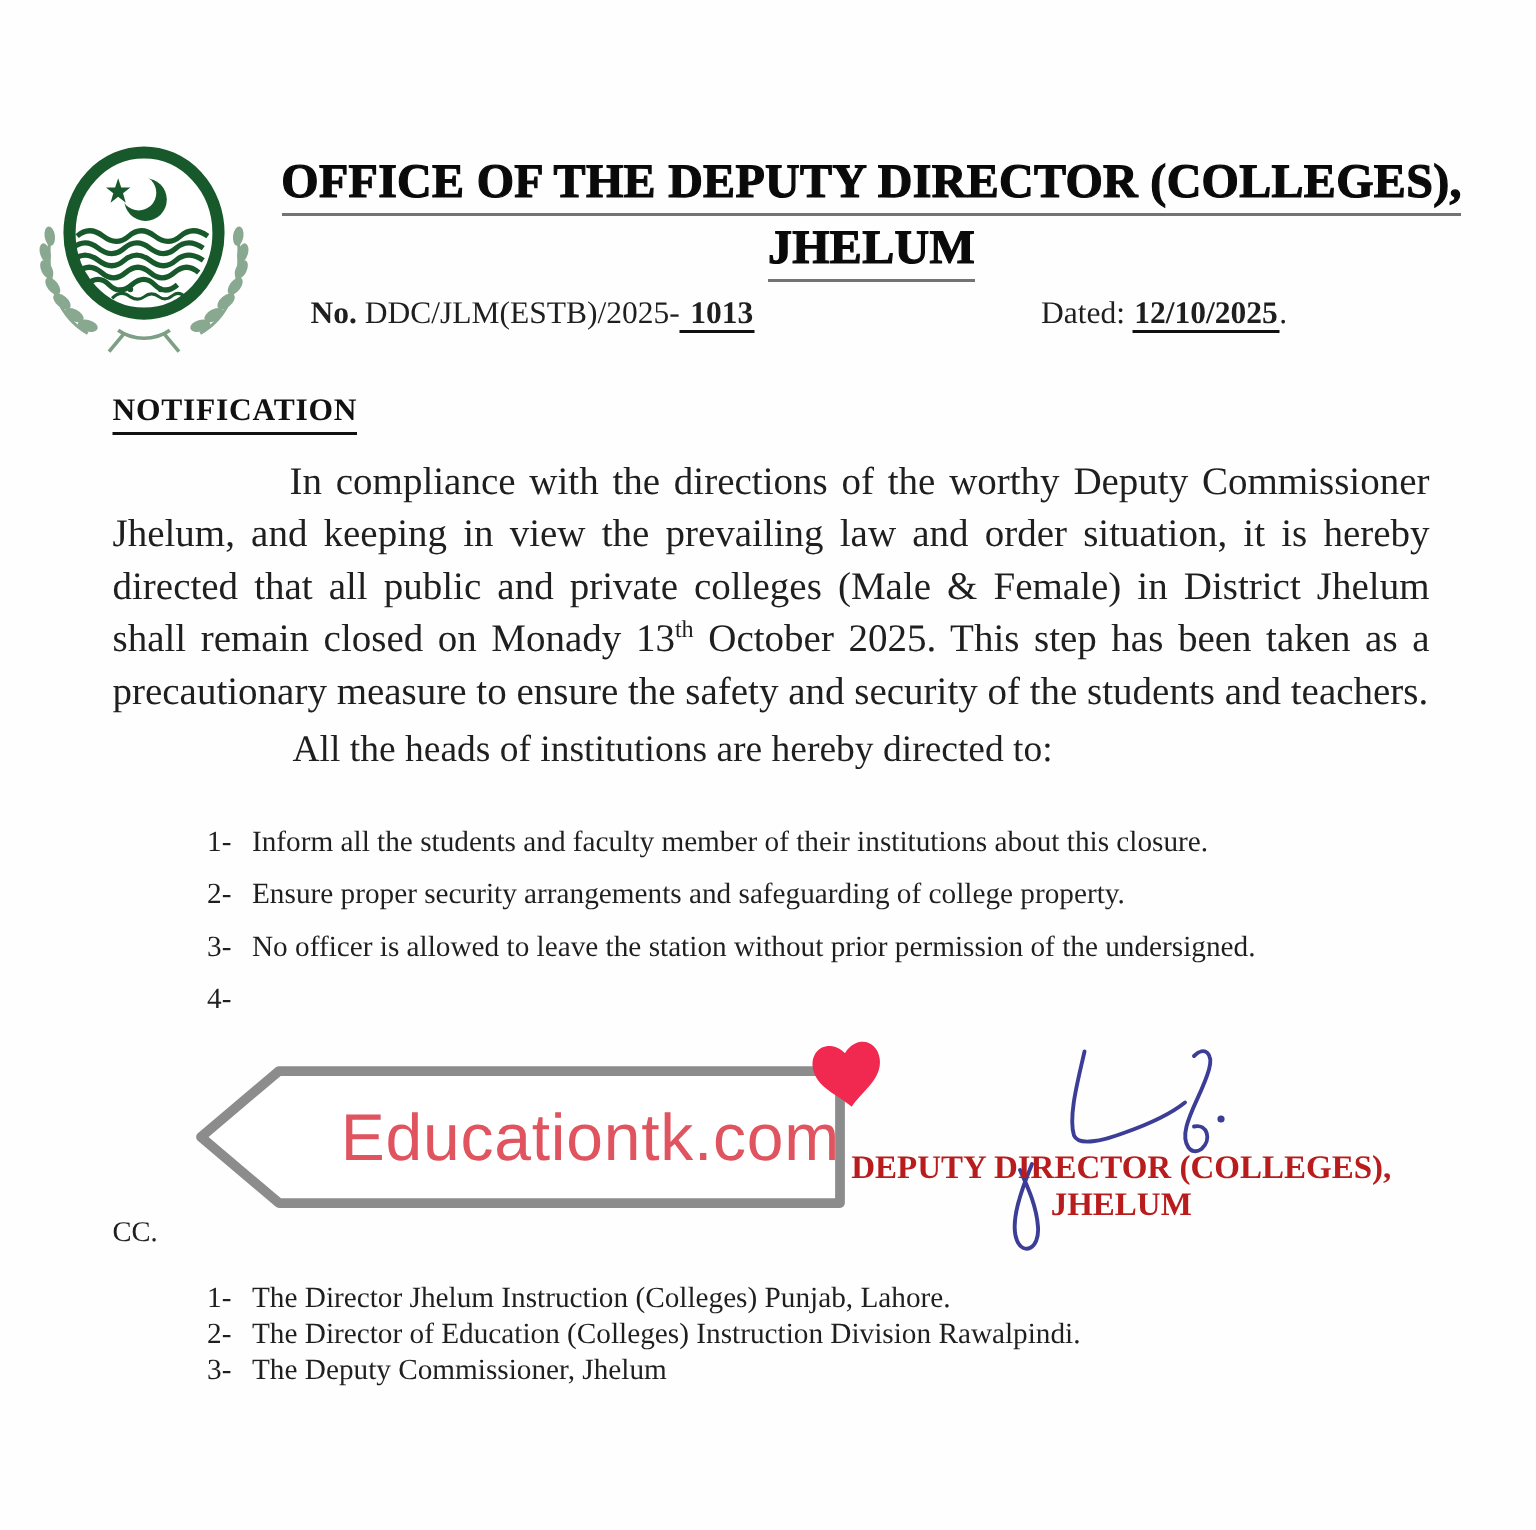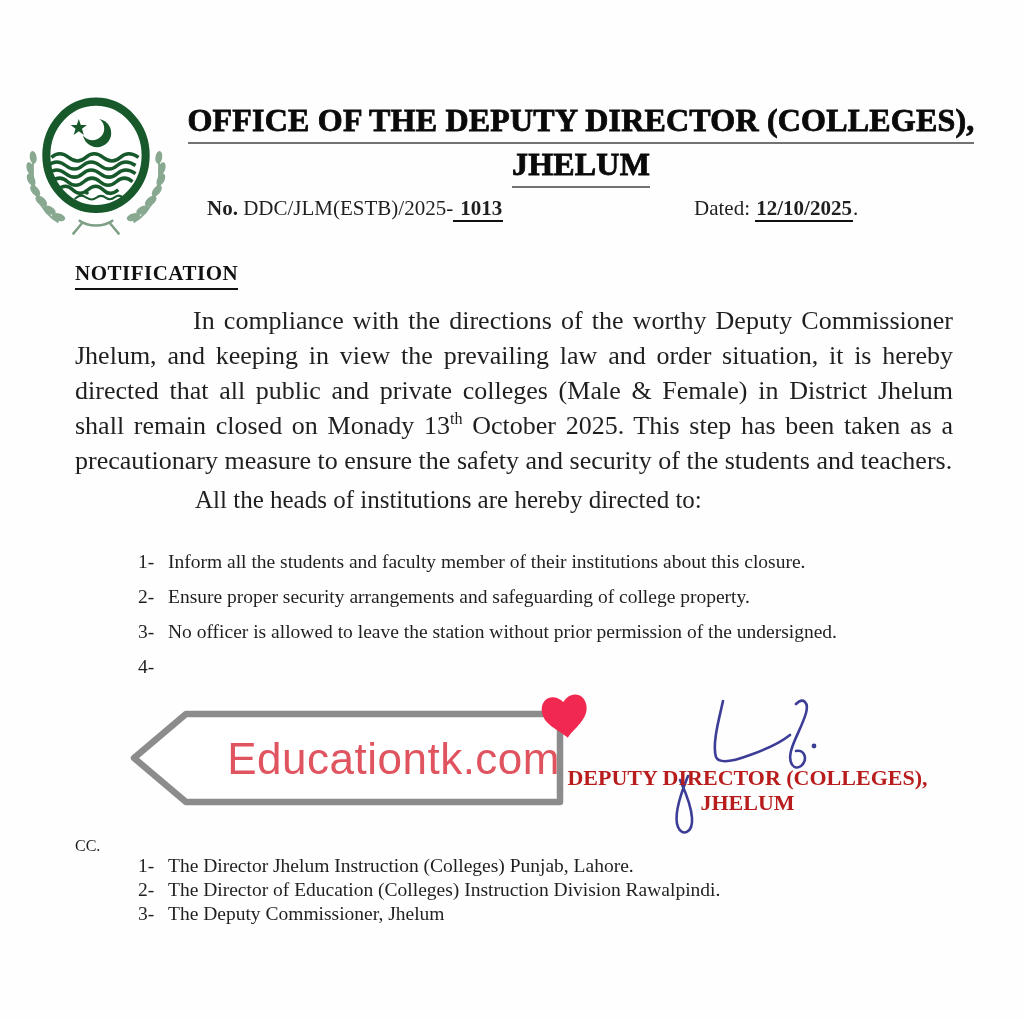--- a/index.html
+++ b/index.html
@@ -49,21 +49,21 @@
     font-family:"Liberation Sans", sans-serif; font-size:44px; font-weight:400;
     color:var(--wm-text, #e0545f); letter-spacing:0.5px;
   }
   .wm-heart { position:absolute; left:538px; top:689px; width:54px; height:53px; transform:rotate(-7deg); }
   
   .sig-svg { position:absolute; left:650px; top:685px; width:185px; height:155px; }
   .sig-title {
     position:absolute; left:565px; top:765px; width:365px; text-align:center;
     font-size:22px; font-weight:bold; line-height:25px; color:#b91c1c;
   }
-  .cc-label { position:absolute; left:75px; top:811px; font-size:16px;margin-top:26px; }
+  .cc-label { position:absolute; left:75px; top:811px; font-size:19px; }
 </style>
 </head>
 <body>
 
 <div class="page">
 
   <svg class="logo" viewBox="0 0 150 145">
 
     <g fill="var(--wheat,#7d9f85)" stroke="none" opacity="0.9">
       <path d="M38 128 C20 118 10 96 13 66" fill="none" stroke="var(--wheat,#7d9f85)" stroke-width="2"></path>

